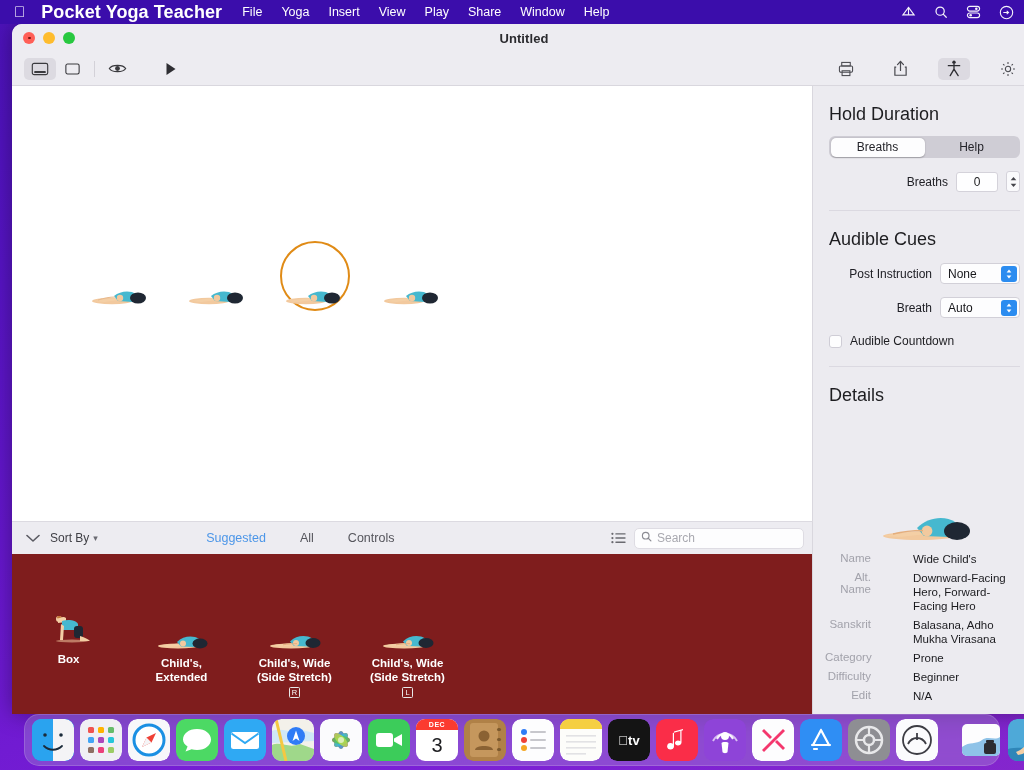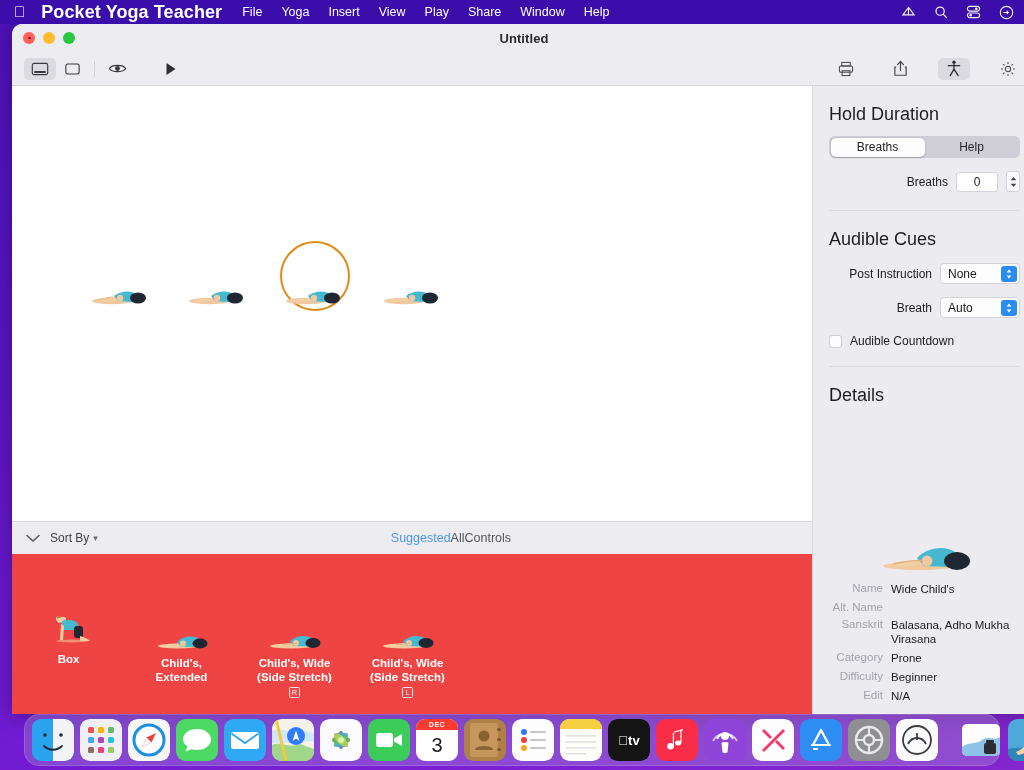--- a/index.html
+++ b/index.html
@@ -92,35 +92,35 @@
 
   
   .libbar {
     height: 33px; background: #edecf1; display: flex; align-items: center;
     padding: 0 8px; border-right: 1px solid #d9d7de;
     border-top: 1px solid #dcdae1;
     font-size: 12px; color: #5a5a60;
   }
   .chev-btn { width: 26px; display:flex; align-items:center; justify-content:center;}
   .sortby { margin-left: 4px; font-size: 12px; color: #3f3f45; }
-  .lib-tabs { display: flex; margin-left: auto; margin-right: auto; }
+  .lib-tabs { display: flex; gap: 34px; margin-left: auto; margin-right: auto; }
   .lib-tab { font-size: 12.5px; color: #55555c; }
   .lib-tab.active { color: #4c96e8; }
   .lib-right { display: flex; align-items: center; gap: 8px; margin-left: auto;}
   .list-ic { color: #6a6a70; display:flex;}
   .search-box {
     width: 170px; height: 21px; background: #fdfdfe; border-radius: 5px;
     display: flex; align-items: center; padding: 0 6px; gap: 5px;
     border: 1px solid #dedce3;
   }
   .search-box .ph { color: #a9a9b0; font-size: 12px; }
 
   
   .library {
-    flex: 1; background: #ef4444; display: flex;
+    flex: 1; background: #7f1d1d; display: flex;
     border-right: 1px solid #d9d7de; padding-top: 8px;
     position: relative;
   }
   .lib-item {
     width: 113px; display: flex; flex-direction: column; align-items: center;
     padding-top: 48px;
   }
   .lib-item .thumb { height: 40px; display:flex; align-items:flex-end; justify-content:center;}
   .lib-item .lbl {
     margin-top: 6px; color: #ffffff; font-size: 11.5px; font-weight: bold;
@@ -181,22 +181,22 @@
     width: 13px; height: 13px; background: #fdfdfe; border: 1px solid #cfcdd6;
     border-radius: 3px;
   }
   .checkrow .lab2 { font-size: 12px; color: #1c1c20; text-align: right; }
 
   
   .details-pane { padding: 0 12px 6px 12px; }
   .det-img { height: 52px; display: flex; align-items: flex-end; justify-content: center; }
   .det-table { margin-top: 10px; }
   .det-row { display: flex; font-size: 11.5px; margin-bottom: 5px; }
-  .det-key { width: 66px; text-align: right; color: #a2a2ab; padding-right: 8px; flex: none;}
-  .det-val { color: #1b1b1f; line-height: 14px; }
+  .det-key { width: 66px; text-align: right; color: #a2a2ab; padding-right: 20px; flex: none;}
+  .det-val { color: #1b1b1f; line-height: 14px; margin-left: 22px; }
 
   
   .dock {
     position: absolute; left: 24px; bottom: 4px; width: 976px; height: 52px;
     background: rgba(180,170,210,.30);
     border: 1px solid rgba(255,255,255,.16);
     border-radius: 15px;
     display: flex; align-items: center; padding: 0 7px; gap: 6px;
     z-index: 50;
     backdrop-filter: blur(6px);
@@ -380,20 +380,43 @@
           </div>
           <span class="sortby">Sort By</span>
           <span class="sortby" style="margin-left:4px;font-size:9px;color:#6a6a72;">▾</span>
 
           <div class="lib-tabs">
             <span class="lib-tab active">Suggested</span>
             <span class="lib-tab">All</span>
             <span class="lib-tab">Controls</span>
           </div>
 
+          <div class="lib-right">
+            <span class="list-ic">
+              <svg width="15" height="12" viewBox="0 0 16 12">
+                <g fill="#6a6a70">
+                    <circle cx="1.5" cy="1.5" r="1.2"></circle>
+                    <circle cx="1.5" cy="6" r="1.2"></circle>
+                    <circle cx="1.5" cy="10.5" r="1.2"></circle>
+                <rect x="4.6" y="0.8" width="11" height="1.4" rx=".6"></rect>
+                    <rect x="4.6" y="5.3" width="11" height="1.4" rx=".6"></rect>
+                    <rect x="4.6" y="9.8" width="11" height="1.4" rx=".6"></rect>
+                  </g>
+              </svg>
+            </span>
+            <div class="search-box">
+              <span>
+                <svg width="11" height="11" viewBox="0 0 14 14">
+                    <circle cx="6" cy="6" r="4.2" fill="none" stroke="#8b8b93" stroke-width="1.5"></circle>
+                    <path d="M9.2 9.2 L12.6 12.6" stroke="#8b8b93" stroke-width="1.5" stroke-linecap="round"></path>
+                  </svg>
+              </span>
+              <span class="ph">Search</span>
+            </div>
+          </div>
         </div>
 
         <div class="library">
 
           <div class="lib-item" style="padding-top:44px;">
             <div class="thumb">
               <svg width="50" height="36" viewBox="0 0 50 36">
                 <path d="M14 10 C16 7 20 6 22 8 L22 12 L14 13 Z" fill="#f4cfa5"></path>
                 <path d="M18 11 C24 9 32 10 34 14 L34 20 L18 20 Z" fill="#46b8cf"></path>
                 <rect x="30" y="16" width="9" height="12" rx="3" fill="#1f2733"></rect>
@@ -525,20 +548,21 @@
             </svg>
           </div>
 
           <div class="det-table">
             <div class="det-row">
               <span class="det-key">Name</span>
               <span class="det-val">Wide Child's</span>
             </div>
             <div class="det-row">
               <span class="det-key">Alt. Name</span>
+              <span class="det-val">Downward-Facing Hero, Forward-Facing Hero</span>
             </div>
             <div class="det-row">
               <span class="det-key">Sanskrit</span>
               <span class="det-val">Balasana, Adho Mukha Virasana</span>
             </div>
             <div class="det-row">
               <span class="det-key">Category</span>
               <span class="det-val">Prone</span>
             </div>
             <div class="det-row">

